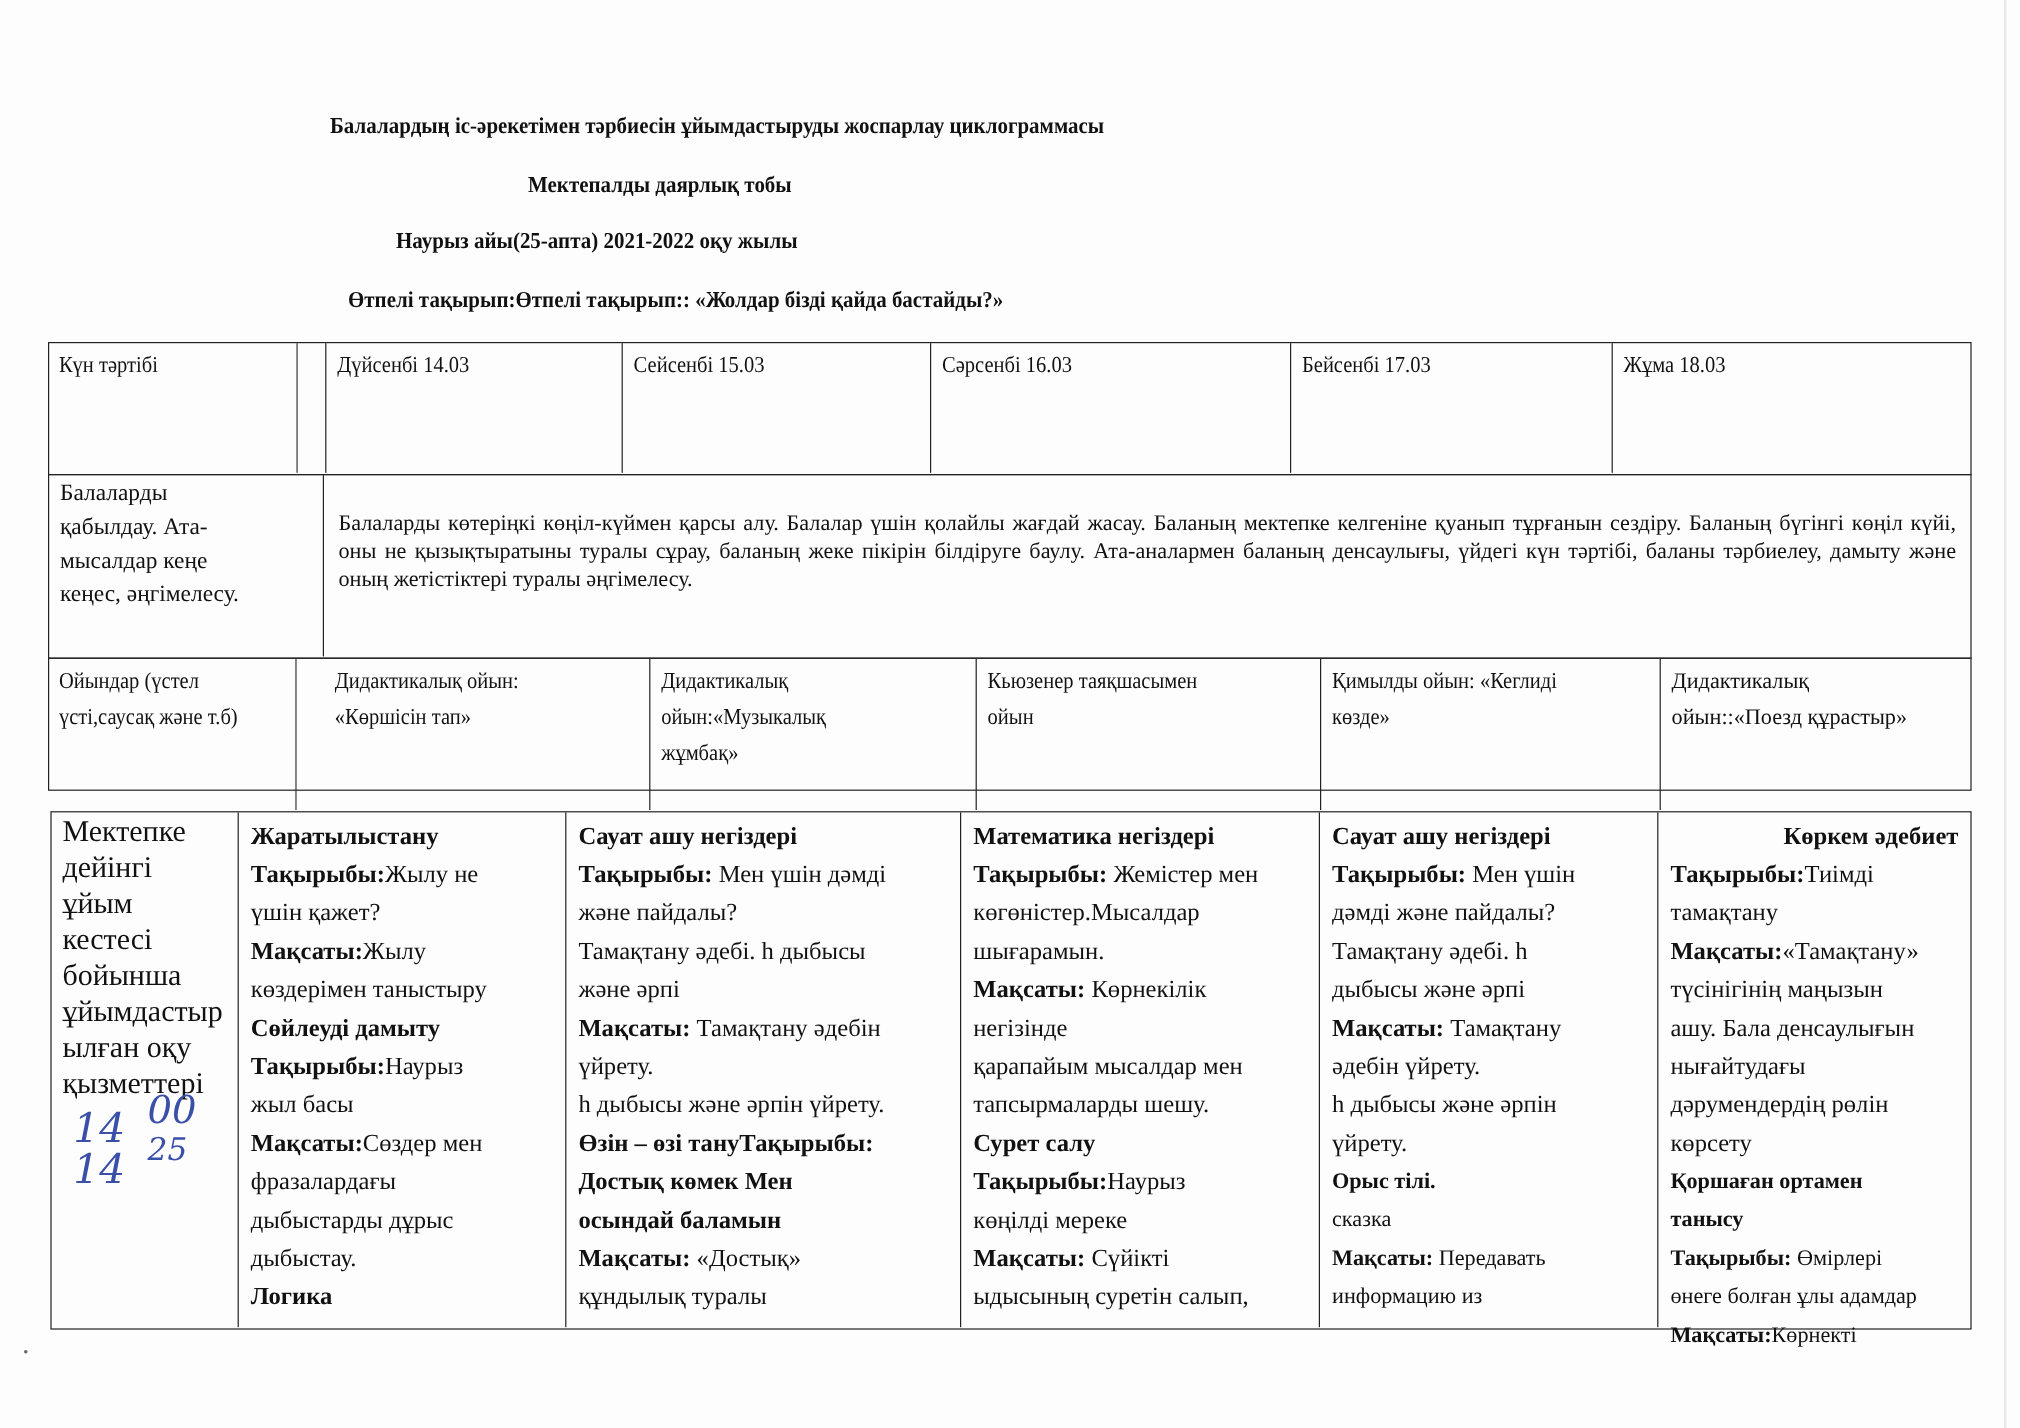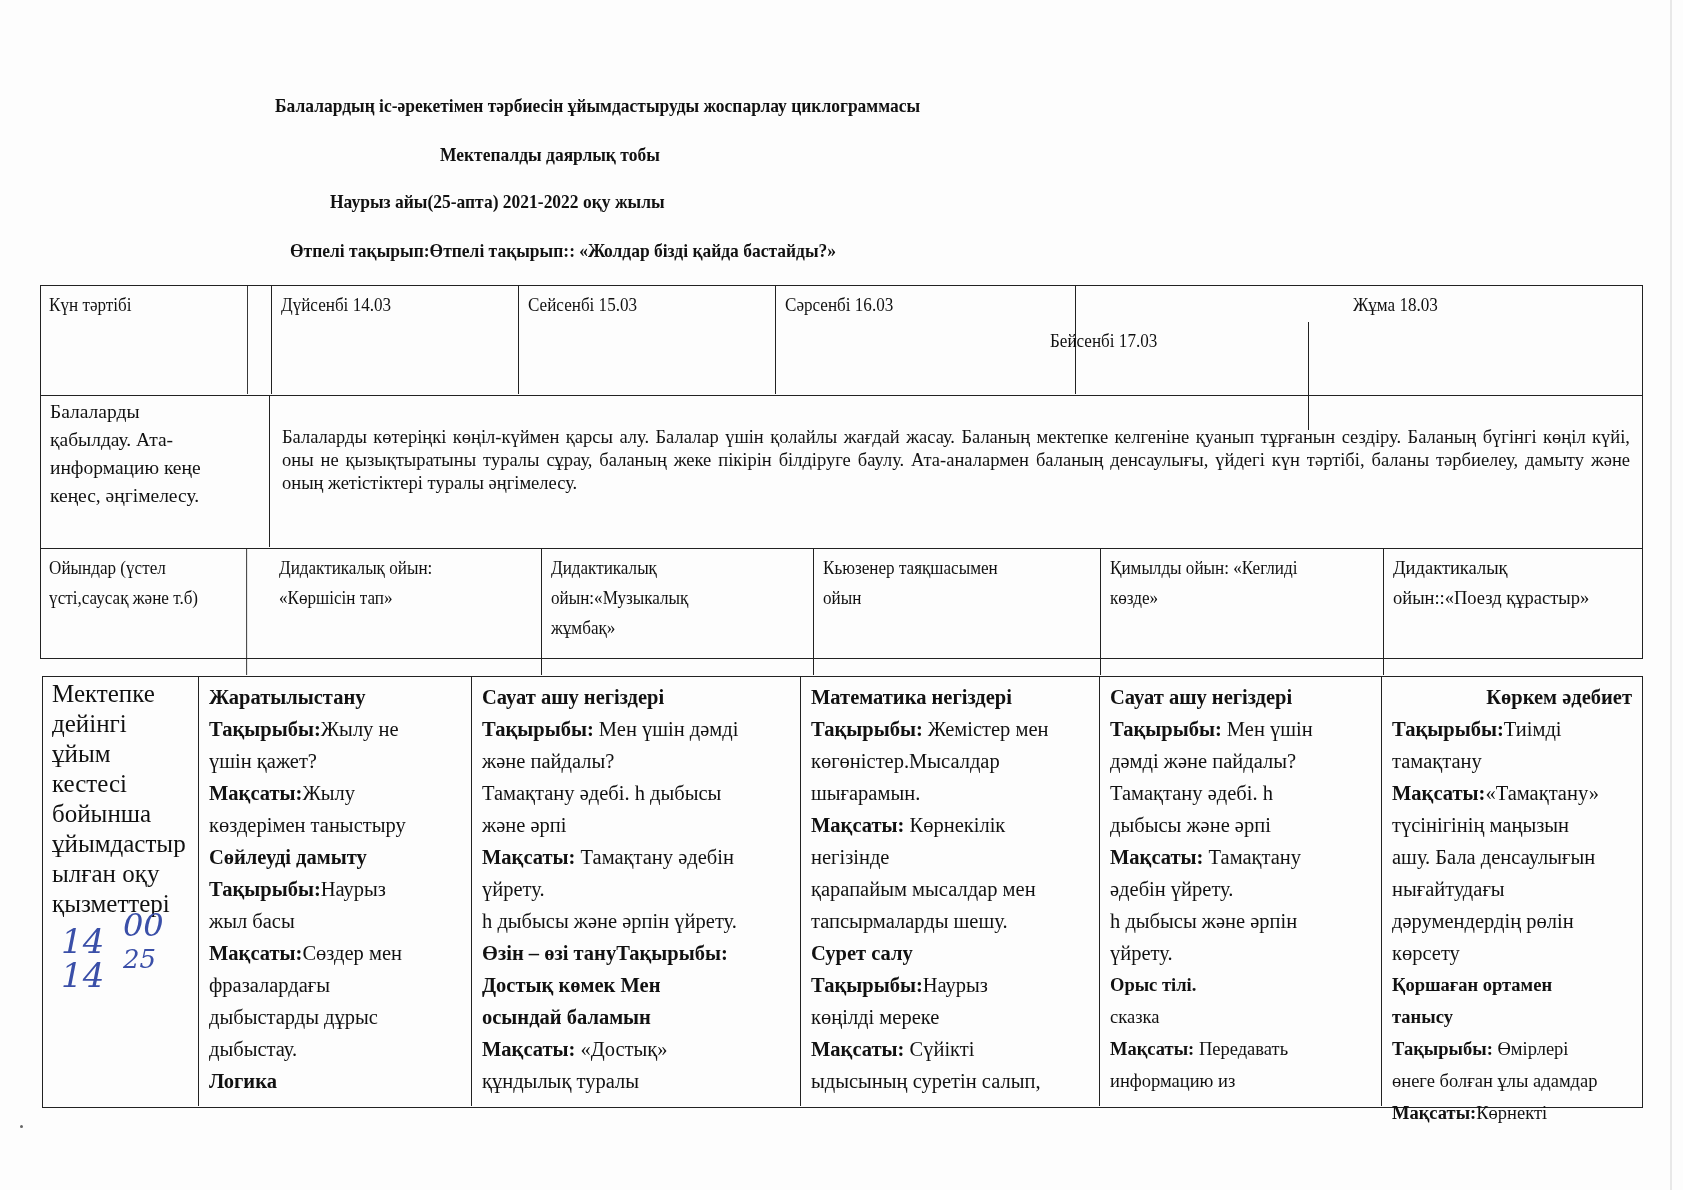--- a/index.html
+++ b/index.html
@@ -70,33 +70,33 @@
   <div class="cell cond" style="left:0;top:0;width:230px;height:108px;">Күн тәртібі</div>
   <div class="cell" style="left:230px;top:0;width:248px;height:108px;border-left:1.5px solid #222;">
     <span class="cond" style="display:block">Дүйсенбі 14.03</span>
   </div>
   <div class="cell" style="left:478px;top:0;width:257px;height:108px;">
     <span class="cond" style="display:block">Сейсенбі 15.03</span>
   </div>
   <div class="cell" style="left:735px;top:0;width:300px;height:108px;">
     <span class="cond" style="display:block">Сәрсенбі 16.03</span>
   </div>
-  <div class="cell" style="left:1000px;top:0;width:268px;height:108px;margin-top:36px;">
+  <div class="cell" style="left:1035px;top:0;width:268px;height:108px;">
     <span class="cond" style="display:block">Бейсенбі 17.03</span>
   </div>
   <div class="cell last" style="left:1303px;top:0;width:297px;height:108px;">
     <span class="cond" style="display:block">Жұма  18.03</span>
   </div>
 </div>
 
 <div class="tbl r2">
   <div class="cell" style="left:0;top:0;width:229px;height:151px;font-size:19.5px;line-height:28px;padding-top:2px;">
     <div>Балаларды</div>
     <div>қабылдау. Ата-</div>
-    <div>информацию  кеңе</div>
+    <div>мысалдар  кеңе</div>
     <div>кеңес, әңгімелесу.</div>
   </div>
   <div class="cell last welcome-text" style="left:229px;top:0;width:1372px;height:151px;">Балаларды көтеріңкі көңіл-күймен қарсы алу. Балалар үшін қолайлы жағдай жасау. Баланың мектепке келгеніне қуанып тұрғанын сездіру. Баланың бүгінгі көңіл күйі, оны не қызықтыратыны туралы сұрау, баланың жеке пікірін білдіруге баулу. Ата-аналармен баланың денсаулығы, үйдегі күн тәртібі, баланы тәрбиелеу, дамыту және оның жетістіктері туралы әңгімелесу.</div>
 </div>
 
 <div class="tbl r3">
   <div class="cell cond" style="left:0;top:0;width:229px;height:126px;line-height:30px;">
     <div>Ойындар (үстел</div>
     <div>үсті,саусақ және т.б)</div>
   </div>

